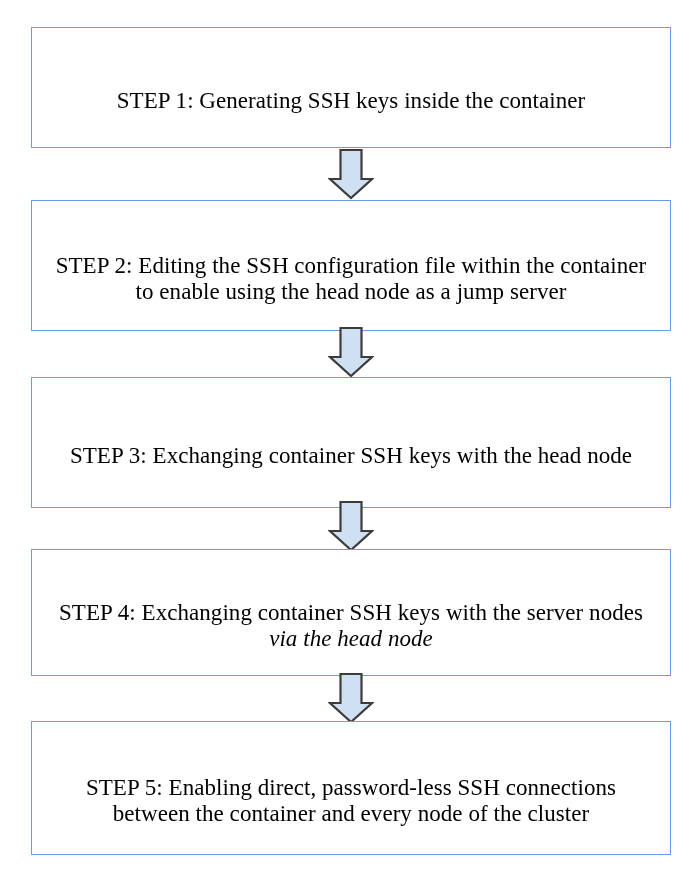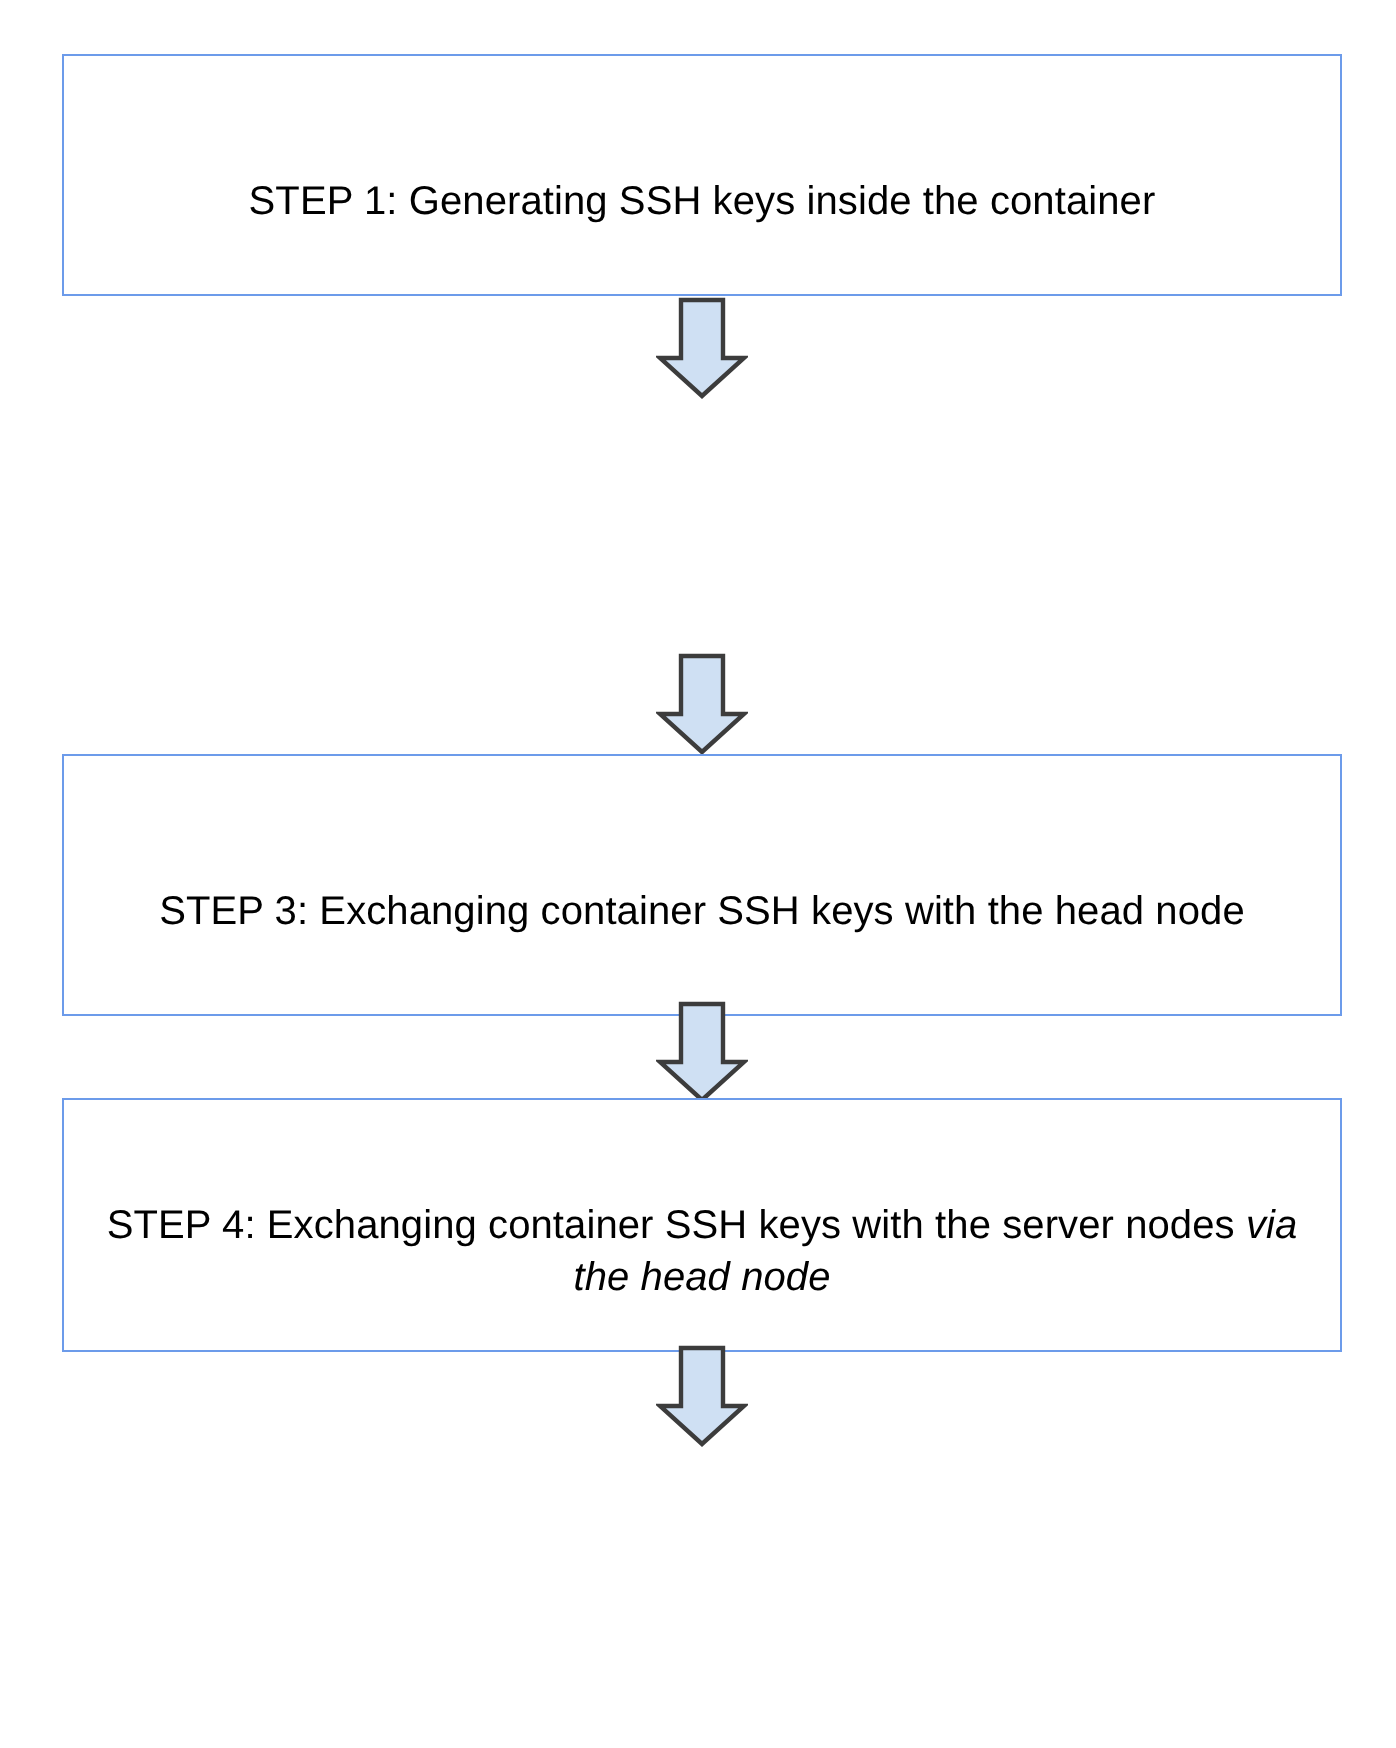--- a/index.html
+++ b/index.html
@@ -29,22 +29,22 @@
     width: 640px;           
     box-sizing: border-box;
     border: 1.3px solid #6c9bea;
     background: #ffffff;
     display: flex;
     align-items: center;
     justify-content: center;
   }
 
   .step-text {
-    font-family: Liberation Sans, sans-serif;
-    font-size: 20px;
+    font-family: Liberation Serif, serif;
+    font-size: 23px;
     line-height: 26px;
     color: #000000;
     text-align: center;
     padding: 0 18px;
     letter-spacing: 0.05px;
     white-space: pre-line;
   }
 
   .step-text .em {
     font-style: italic;
@@ -85,20 +85,25 @@
       <span>STEP 1: Generating SSH keys inside the container</span>
     </div>
   </div>
 
   <div class="arrow-connector" id="arrow-1-2">
     <svg viewBox="0 0 46 52" xmlns="http://www.w3.org/2000/svg" aria-hidden="true">
       <polygon points="12.5,2 33.5,2 33.5,31 44,31 23,50 2,31 12.5,31" fill="#cfe0f3" stroke="#3c3c3c" stroke-width="2.2" stroke-linejoin="miter"></polygon>
     </svg>
   </div>
 
+  <div class="step-box" id="box-step-2">
+    <div class="step-text">
+      <span>STEP 2: Editing the SSH configuration file within the container to enable using the head node as a jump server</span>
+    </div>
+  </div>
 
   <div class="arrow-connector" id="arrow-2-3">
     <svg viewBox="0 0 46 52" xmlns="http://www.w3.org/2000/svg" aria-hidden="true">
       <polygon points="12.5,2 33.5,2 33.5,31 44,31 23,50 2,31 12.5,31" fill="#cfe0f3" stroke="#3c3c3c" stroke-width="2.2" stroke-linejoin="miter"></polygon>
     </svg>
   </div>
 
   <div class="step-box" id="box-step-3">
     <div class="step-text">
       <span>STEP 3: Exchanging container SSH keys with the head node</span>
@@ -116,14 +121,19 @@
       <span>STEP 4: Exchanging container SSH keys with the server nodes </span><span class="em">via the head node</span>
     </div>
   </div>
 
   <div class="arrow-connector" id="arrow-4-5">
     <svg viewBox="0 0 46 52" xmlns="http://www.w3.org/2000/svg" aria-hidden="true">
       <polygon points="12.5,2 33.5,2 33.5,31 44,31 23,50 2,31 12.5,31" fill="#cfe0f3" stroke="#3c3c3c" stroke-width="2.2" stroke-linejoin="miter"></polygon>
     </svg>
   </div>
 
+  <div class="step-box" id="box-step-5">
+    <div class="step-text">
+      <span>STEP 5: Enabling direct, password-less SSH connections between the container and every node of the cluster</span>
+    </div>
+  </div>
 
 </div>
 
 </body></html>

